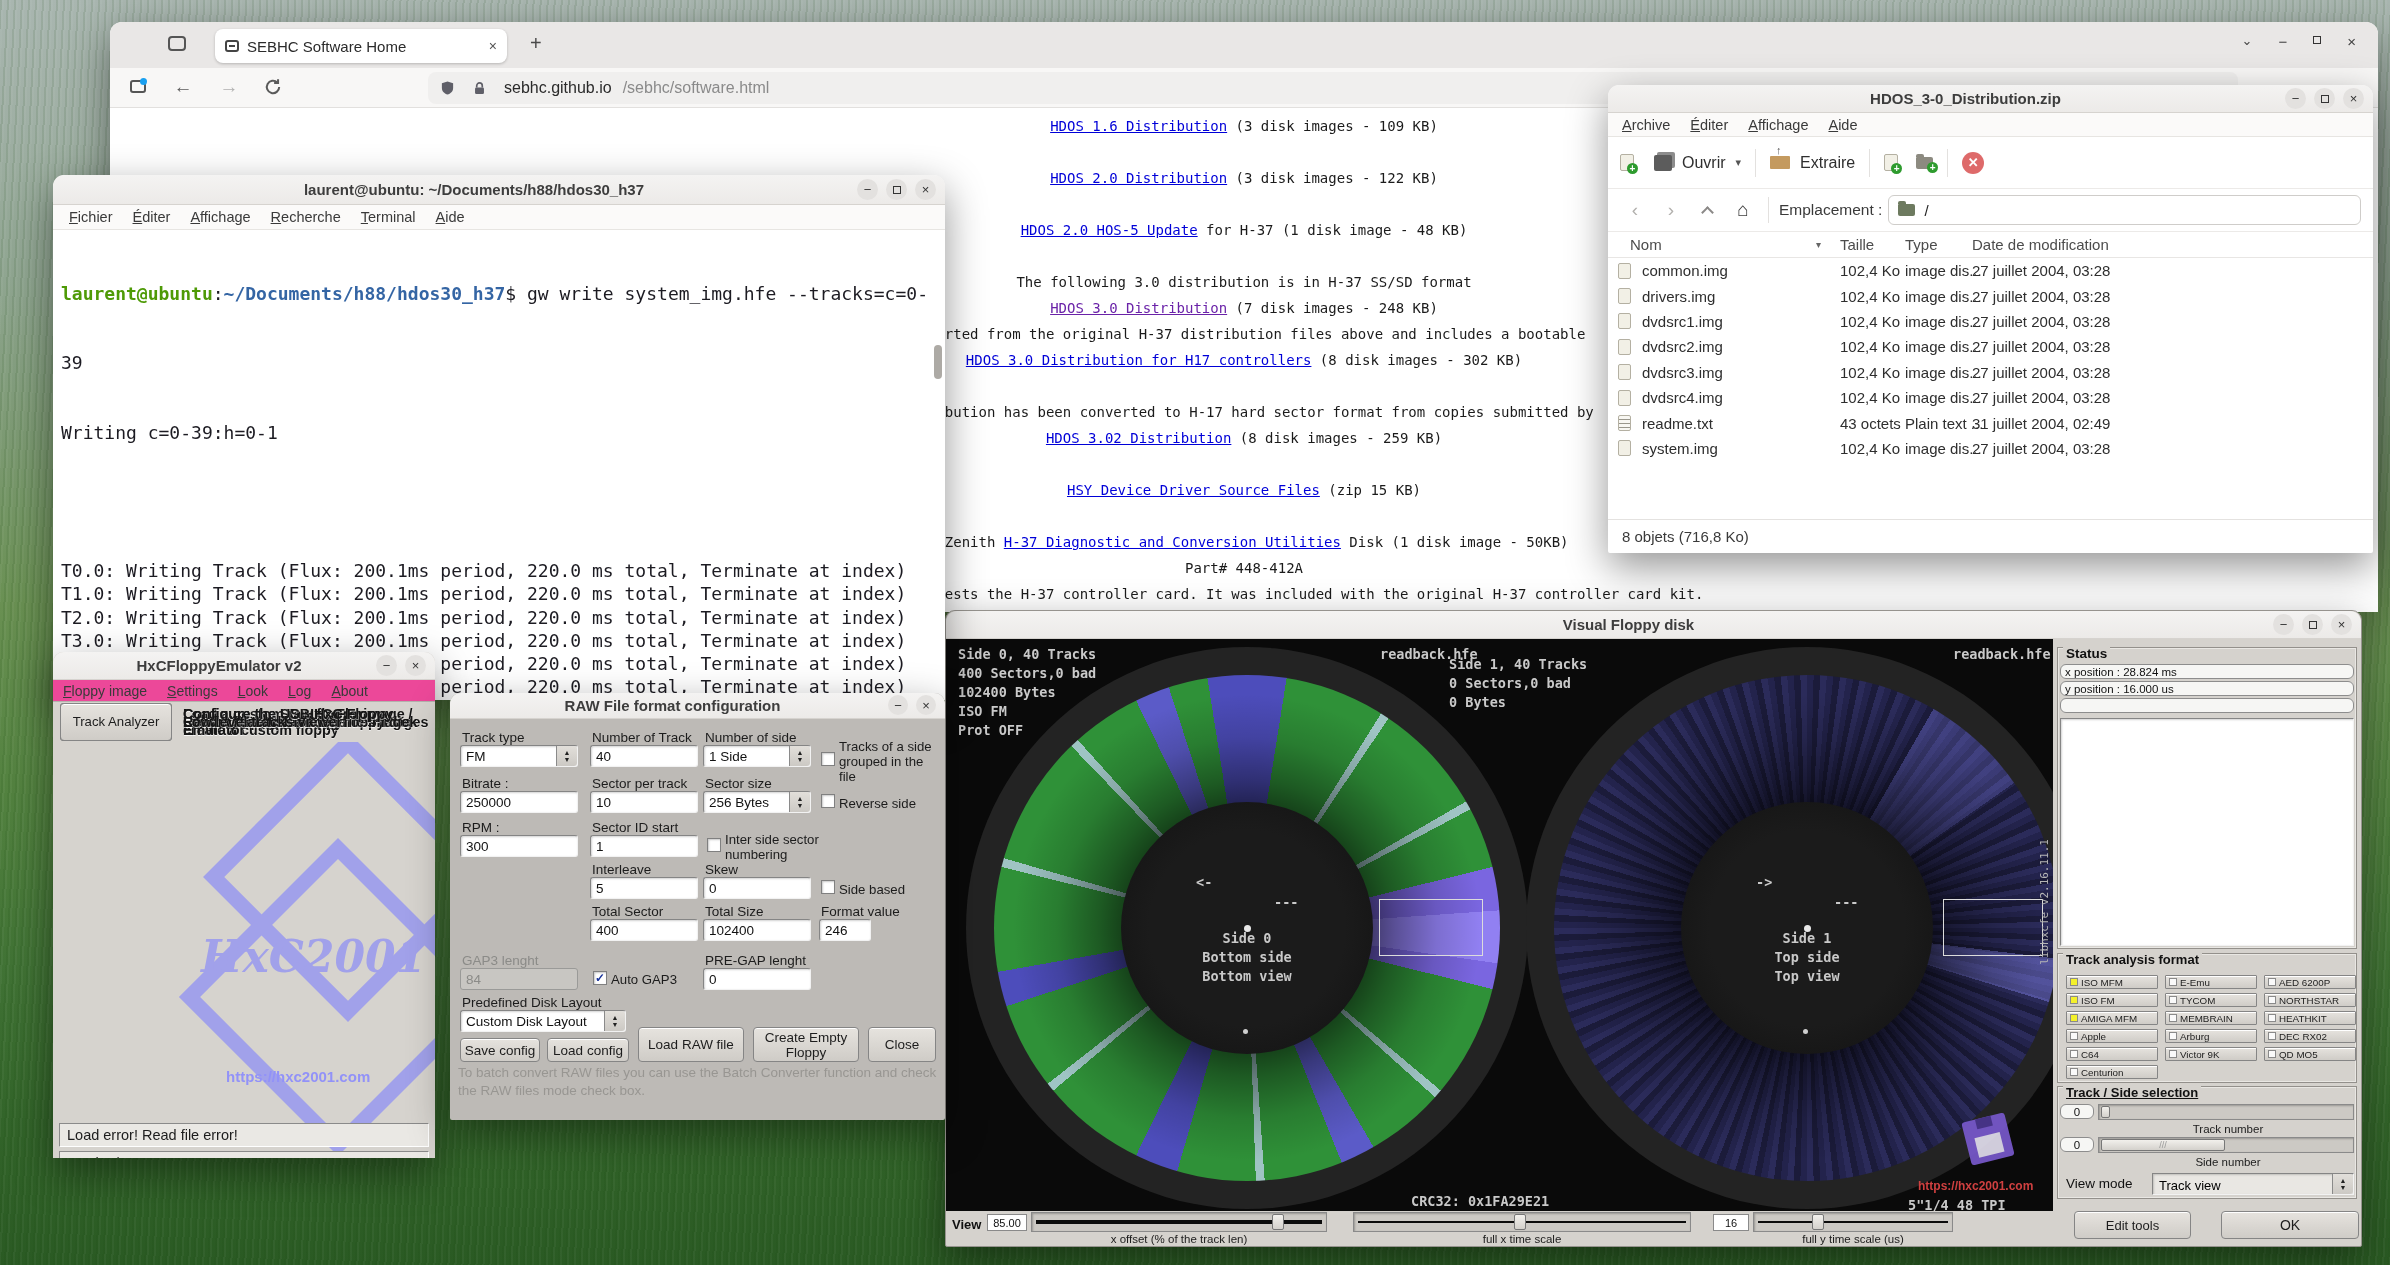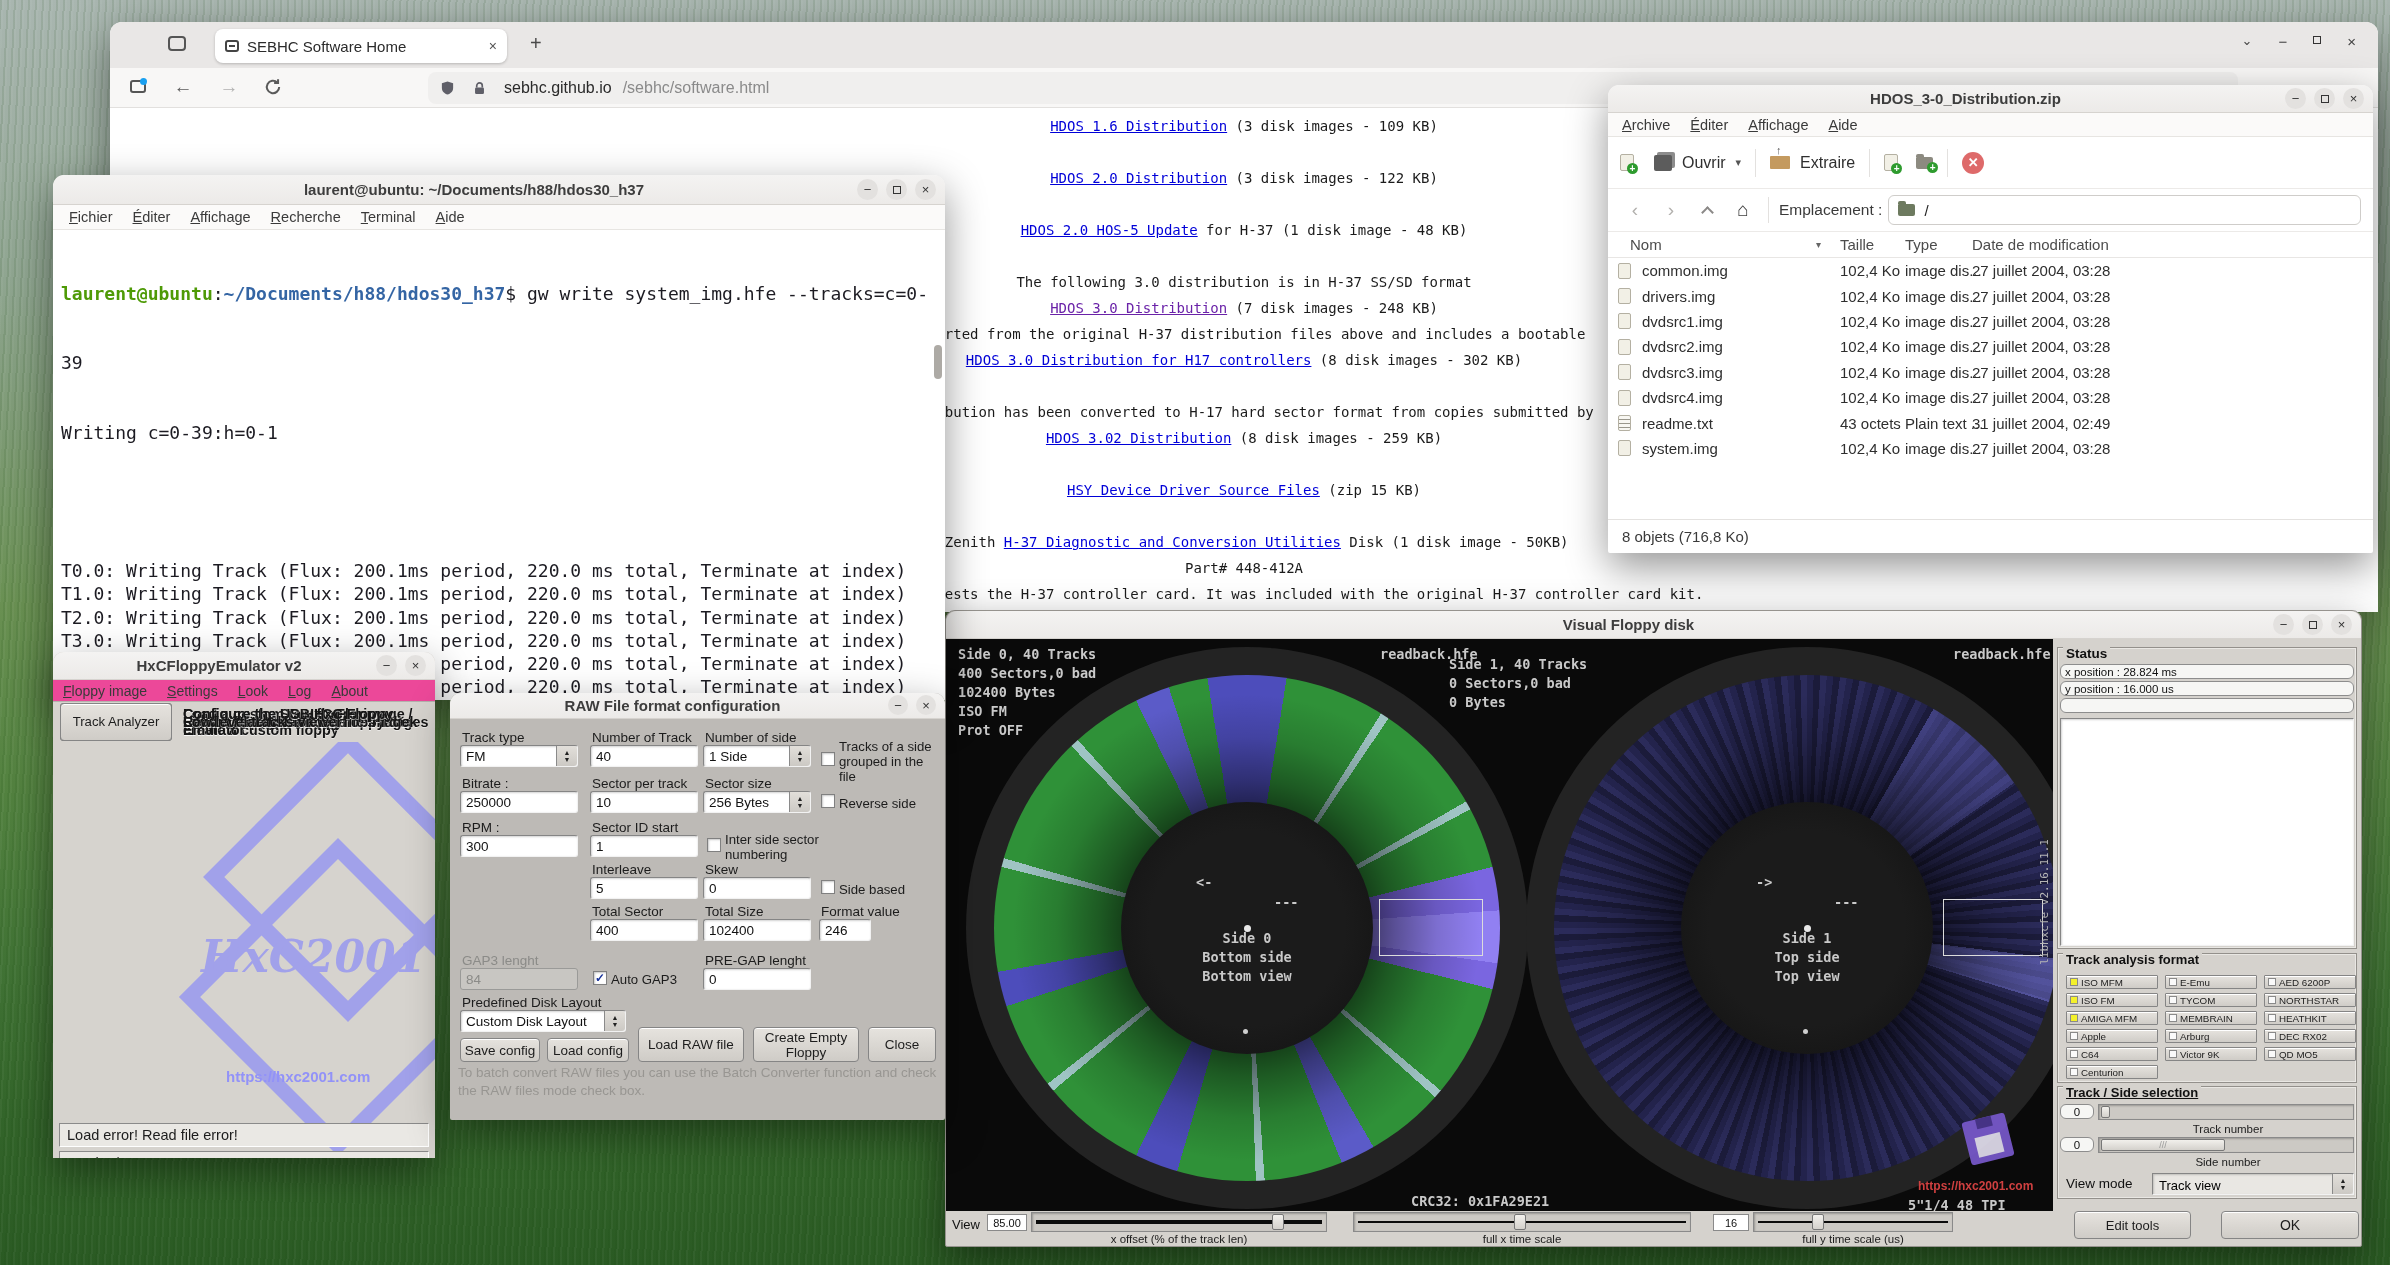--- a/index.html
+++ b/index.html
@@ -488,21 +488,21 @@
       <span>Track view</span>
       <span class="spin">
           <span>▲</span>
           <span>▼</span>
         </span>
     </div>
   </div>
   <div class="raised abs" style="left:1128px;top:600px;width:117px;height:28px;font-size:13px">Edit tools</div>
   <div class="raised abs" style="left:1275px;top:600px;width:138px;height:28px;font-size:14px">OK</div>
 
-  <div class="abs" style="left:6px;top:606px;font-size:13px;font-weight:400;color:#111">View</div>
+  <div class="abs" style="left:6px;top:606px;font-size:13px;font-weight:700;color:#111">View</div>
   <div class="vbox" style="left:41px;top:603px;width:40px">85.00</div>
   <div class="slider" style="left:85px;top:601px;width:296px;height:20px">
       <div class="sline" style="height:4px;margin-top:-2px"></div>
       <div class="thumb" style="left:240px;width:12px"></div>
     </div>
   <div class="plabel" style="left:85px;top:622px;width:296px">x offset (% of the track len)</div>
   <div class="slider" style="left:407px;top:601px;width:338px;height:20px">
       <div class="sline" style="height:2px;margin-top:-1px"></div>
       <div class="thumb" style="left:160px;width:12px"></div>
     </div>

